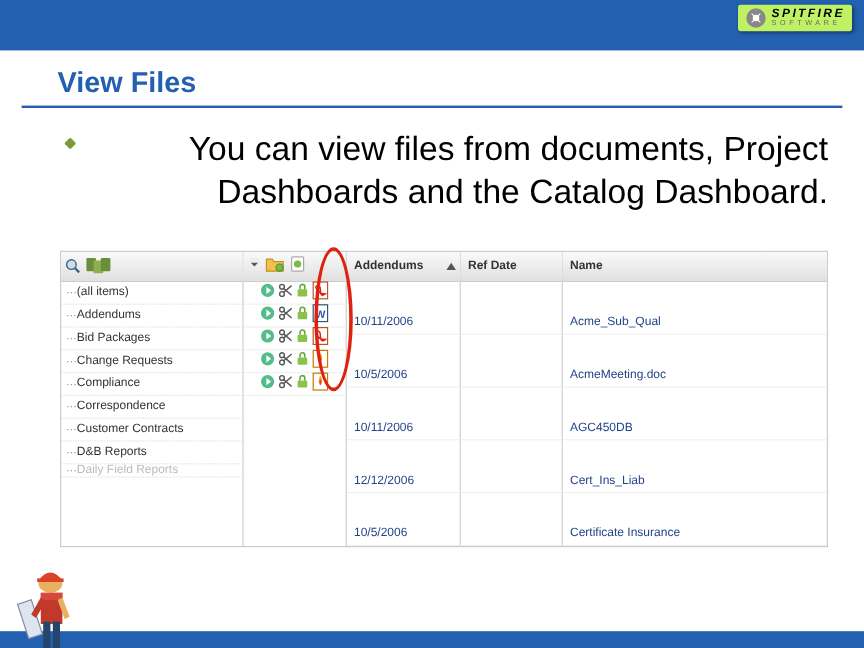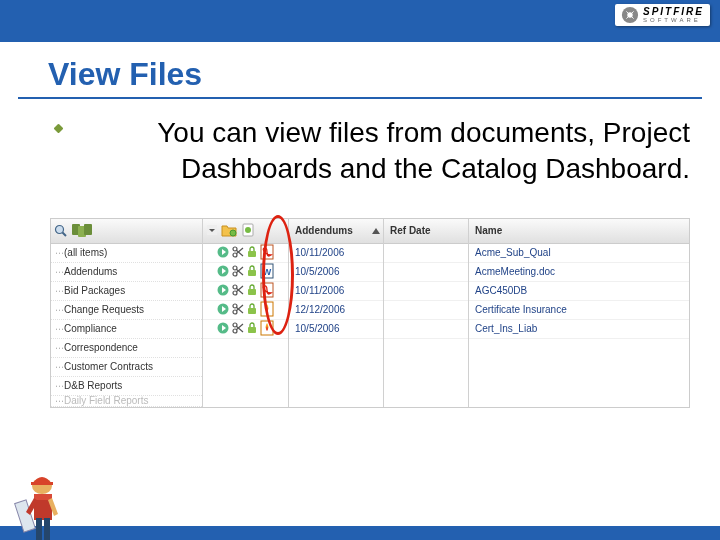--- a/index.html
+++ b/index.html
@@ -1,25 +1,25 @@
 <!DOCTYPE html>
 <html><head>
 <meta charset="utf-8">
 <style>
   * { box-sizing: border-box; margin: 0; padding: 0; }
   body { width: 720px; height: 540px; background: #fff; font-family: Arial, sans-serif; position: relative; overflow: hidden; }
   
   .header-bar { width: 100%; height: 42px; background: #2360b0; position: relative; }
-  .logo-box { position: absolute; right: 10px; top: 4px; display: flex; align-items: center; background: #ffffff; padding: 2px 6px; border-radius: 2px; box-shadow: 1px 1px 3px rgba(0,0,0,0.4); }
+  .logo-box { position: absolute; right: 10px; top: 4px; display: flex; align-items: center; background: #bef264; padding: 2px 6px; border-radius: 2px; box-shadow: 1px 1px 3px rgba(0,0,0,0.4); }
   .logo-icon { width: 18px; height: 18px; margin-right: 4px; }
   .logo-text { display: flex; flex-direction: column; line-height: 1; }
   .logo-main { font-size: 10px; font-weight: bold; letter-spacing: 2px; color: #000; font-style: italic; }
   .logo-sub { font-size: 6px; letter-spacing: 3px; color: #666; }
   
-  .page-title { font-size: 32px; font-weight: bold; color: #2360b0; padding: 14px 0 4px 30px; border-bottom: 2px solid #2360b0; margin: 0 18px 0 18px; }
+  .page-title { font-size: 24px; font-weight: bold; color: #2360b0; padding: 14px 0 4px 30px; border-bottom: 2px solid #2360b0; margin: 0 18px 0 18px; }
   
   .bullet-row { display: flex; padding: 16px 30px 0 55px; }
   .bullet-dot { width: 7px; height: 7px; background: #7a9a3a; border-radius: 1px; margin-top: 10px; margin-right: 14px; flex-shrink: 0; transform: rotate(45deg); }
   .bullet-text { font-size: 28px; color: #000; line-height: 1.3; text-align: right; }
   
   .screenshot { display: flex; margin: 30px 30px 0 50px; border: 1px solid #ccc; font-size: 10px; color: #333; background: #fff; }
   
   .sidebar-col { width: 152px; border-right: 1px solid #d0d0d0; }
   .sidebar-header { height: 25px; background: linear-gradient(#fafafa,#e0e0e0); border-bottom: 1px solid #ccc; display: flex; align-items: center; padding-left: 3px; gap: 3px; }
   .icon-magnifier { width:14px;height:14px; position:relative;}
@@ -32,21 +32,21 @@
   .actions-header { height: 25px; background: linear-gradient(#fafafa,#e0e0e0); border-bottom: 1px solid #ccc; display:flex; align-items:center; padding-left:4px; gap:4px;}
   .action-row { height: 19px; display: flex; align-items: center; justify-content: center; gap: 3px; border-bottom: 1px solid #f0f0f0; padding: 0 3px;}
   
   .red-circle { position: absolute; top: -4px; right: -6px; width: 32px; height: 120px; border: 3px solid #d21; border-radius: 50%; pointer-events:none; }
   
   .cataloged-col { width: 95px; border-right: 1px solid #d0d0d0; }
   .refdate-col { width: 85px; border-right: 1px solid #d0d0d0; }
   .name-col { flex: 1; }
   .col-header { height: 25px; background: linear-gradient(#fafafa,#e0e0e0); border-bottom: 1px solid #ccc; display:flex; align-items:center; padding-left:6px; font-weight:bold; justify-content:space-between; padding-right:3px;}
   .sort-arrow { width: 0; height: 0; border-left: 4px solid transparent; border-right: 4px solid transparent; border-bottom: 6px solid #555; }
-  .data-row { height: 19px; display:flex; align-items:center; padding-left:6px; border-bottom:1px solid #f0f0f0; color:#224488;}
+  .data-row { height: 19px; display:flex; align-items:center; padding-left:6px; border-bottom:1px solid #f0f0f0; color:#224488;margin-top:25px;}
   
   .scissors { width:12px; height:12px; }
   .lockg { width:10px; height:12px; }
   .filetype { width:14px; height:16px; }
   
   .footer-bar { position:absolute; bottom:0; left:0; width:100%; height:14px; background:#2360b0;}
   .worker { position:absolute; bottom:0; left:14px; width:60px; height:72px; }
 </style>
 </head>
 <body>
@@ -256,22 +256,22 @@
 
   <div class="name-col">
     <div class="col-header">
       <span>Name</span>
       <span style="width:0;height:0"></span>
     </div>
     <div id="name-rows">
         <div class="data-row">Acme_Sub_Qual</div>
         <div class="data-row">AcmeMeeting.doc</div>
         <div class="data-row">AGC450DB</div>
+        <div class="data-row">Cert_Ins_Liab</div>
         <div class="data-row">Certificate Insurance</div>
-        <div class="data-row">Cert_Ins_Liab</div>
       </div>
   </div>
 
 </div>
 
 <div class="footer-bar"></div>
 <div class="worker">
   <svg viewBox="0 0 60 72">
     <ellipse cx="28" cy="18" rx="10" ry="8" fill="#e8b060"></ellipse>
     <path d="M18 16 Q28 2 38 16 Z" fill="#d8432a"></path>

